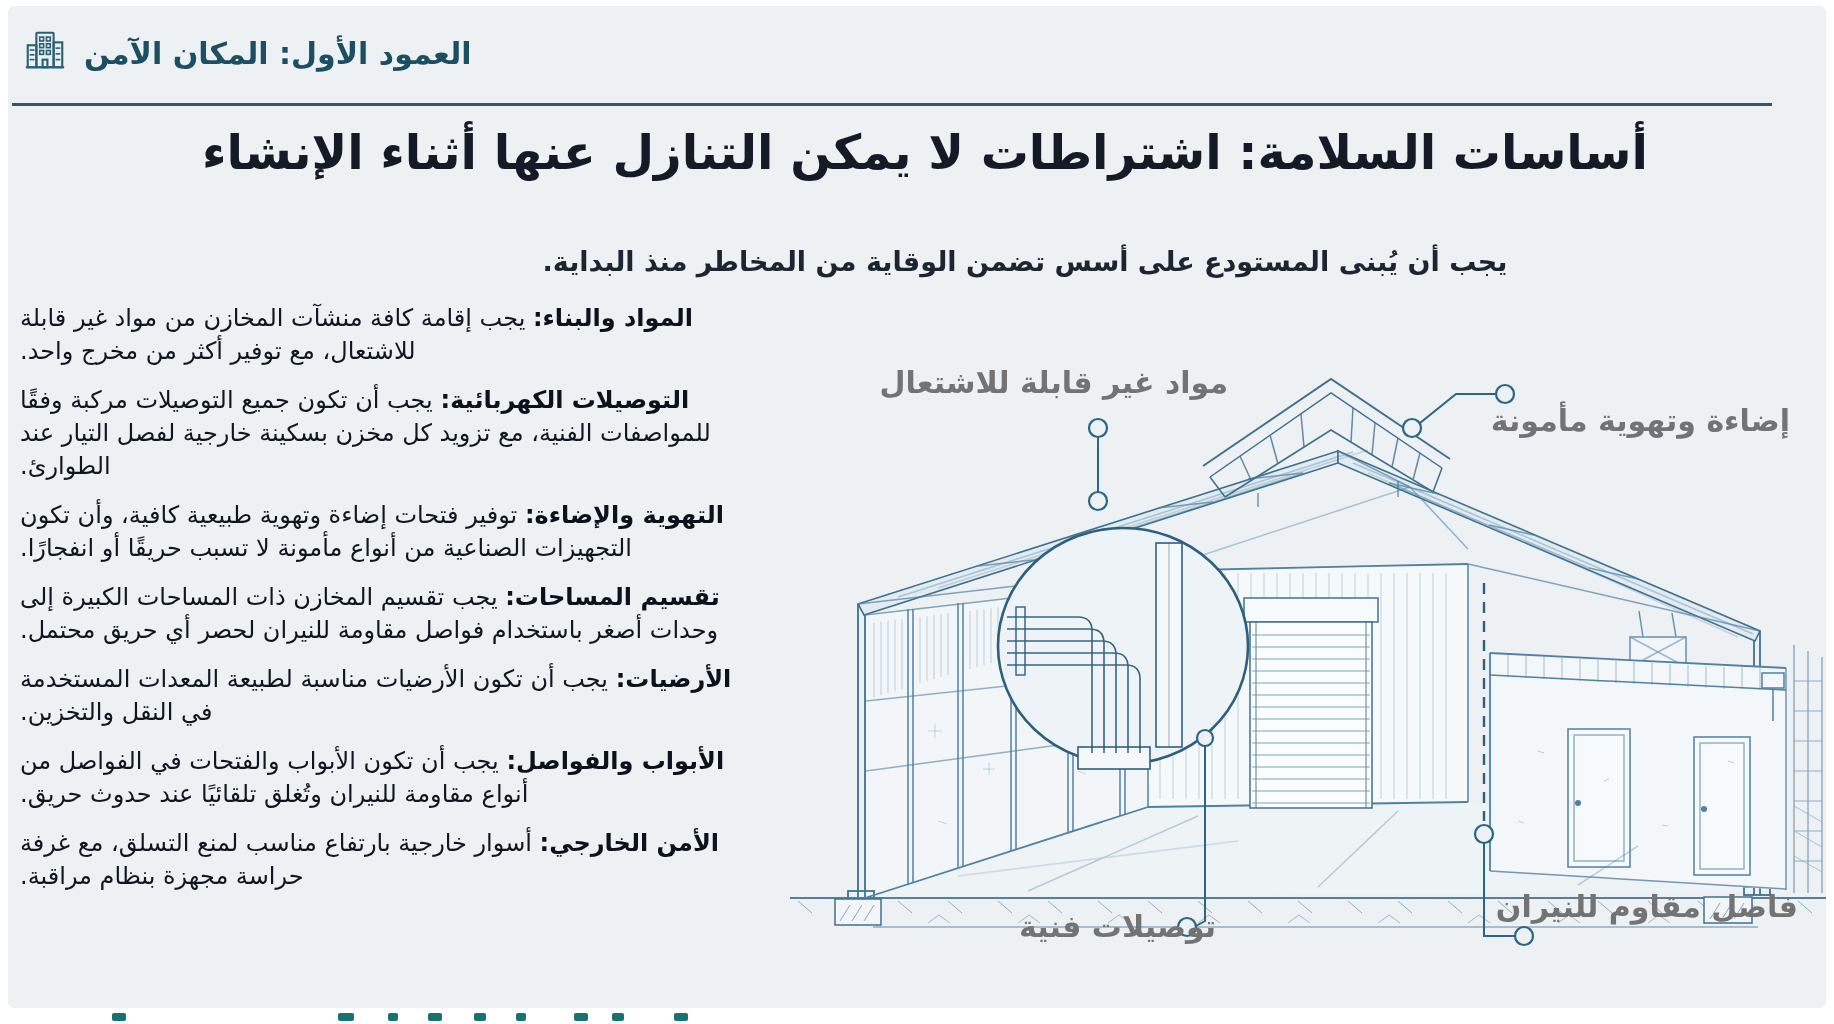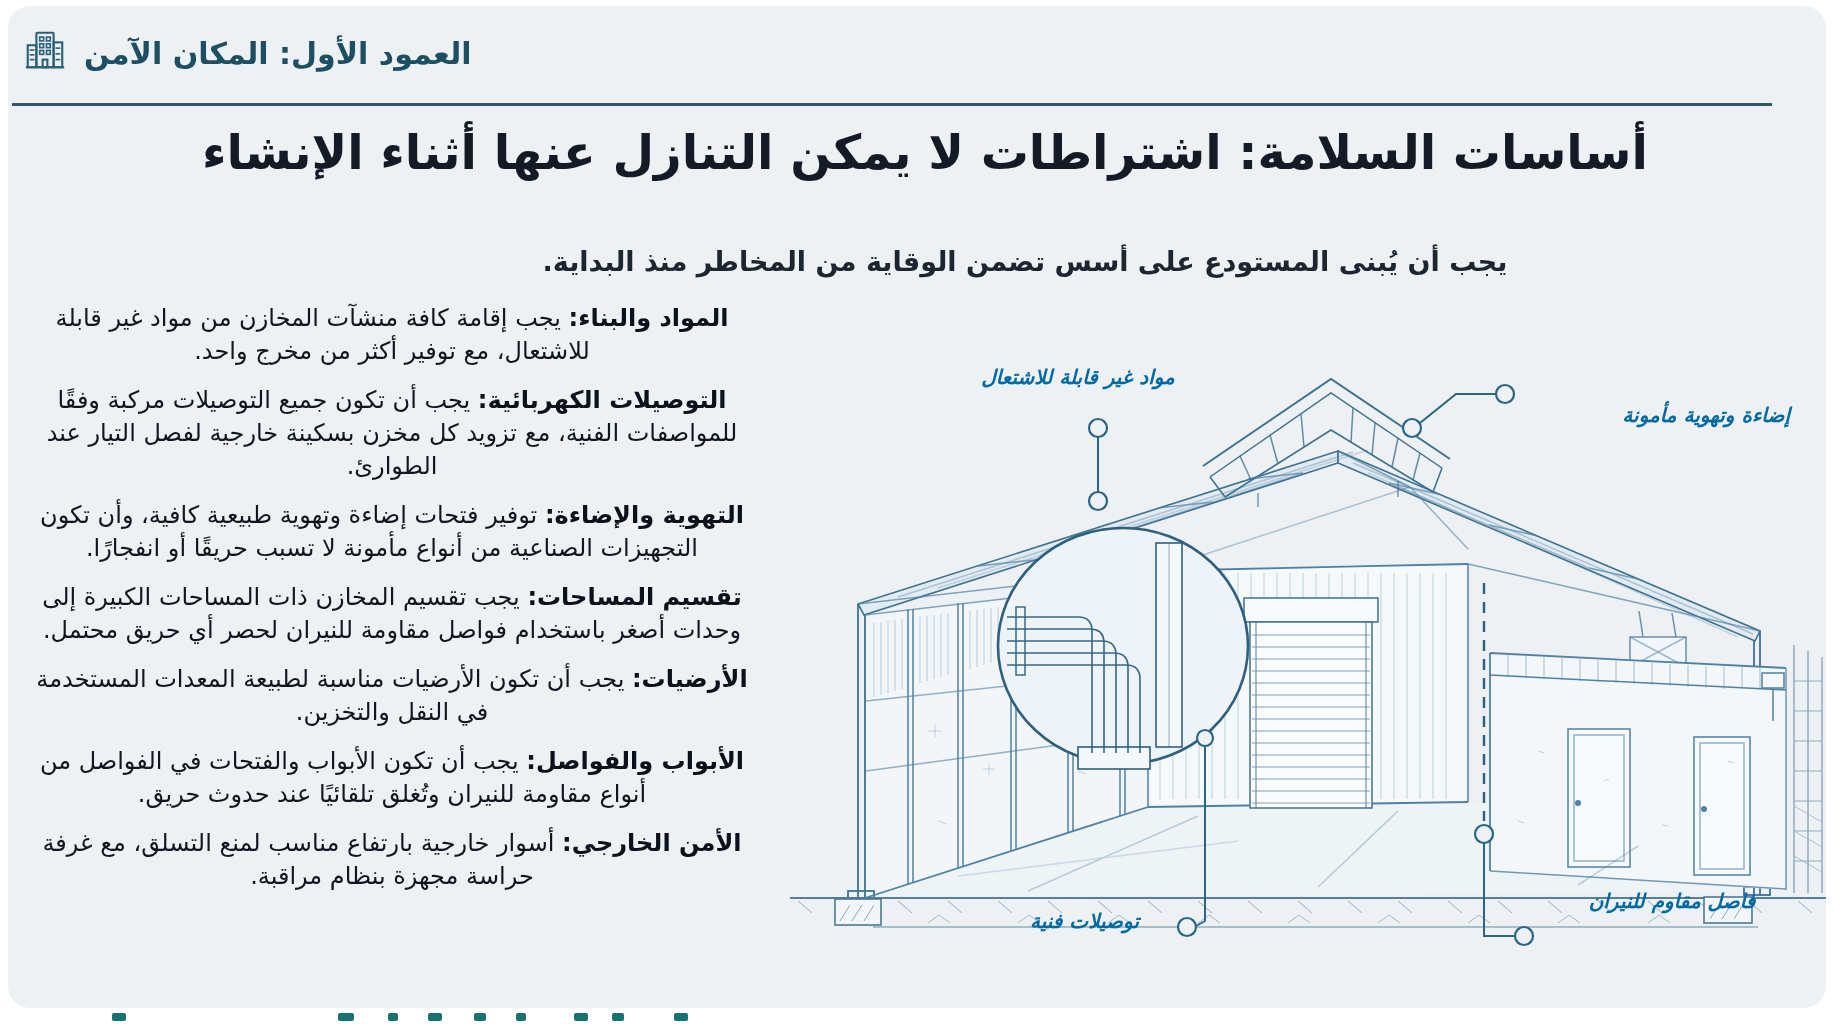--- a/index.html
+++ b/index.html
@@ -1,41 +1,41 @@
 <!DOCTYPE html>
 <html lang="ar" dir="rtl"><head>
 <meta charset="utf-8">
 <style>
   html,body{margin:0;padding:0;background:#ffffff;}
   body{width:1834px;height:1024px;overflow:hidden;
        font-family:"DejaVu Sans",sans-serif;}
   .canvas{position:relative;width:1834px;height:1024px;background:#ffffff;}
   .sheet{position:absolute;left:8px;top:6px;right:8px;bottom:16px;
-         background:#edf1f4;border-radius:22px;}
+         background:#edf1f4;border-radius:6px;}
   
   .header{position:absolute;left:14px;top:22px;display:flex;flex-direction:row;
           align-items:center;gap:16px;direction:ltr;}
   .header .ttl{direction:rtl;font-size:30px;font-weight:bold;color:#1d4f63;}
   .rule{position:absolute;left:4px;top:97px;width:1760px;height:3px;background:#32576b;}
   
   .main-title{position:absolute;left:0;top:118px;width:1834px;text-align:center;
               direction:rtl;font-size:48px;font-weight:bold;color:#151b26;letter-spacing:0;}
   .subtitle{position:absolute;left:0;top:240px;width:1834px;padding-left:200px;
             box-sizing:border-box;text-align:center;direction:rtl;
             font-size:27px;font-weight:600;color:#1d2630;}
   
   .reqs{position:absolute;left:12px;top:296px;width:744px;direction:rtl;
-        text-align:center;font-size:24px;line-height:33px;color:#10161f;}
+        text-align:left;font-size:24px;line-height:33px;color:#10161f;}
   .reqs p{margin:0 0 16px 0;}
   .reqs strong{font-weight:bold;color:#0c121b;}
   
   .diagram{position:absolute;left:770px;top:295px;width:1056px;height:715px;}
   .diagram svg{position:absolute;left:0;top:0;}
-  .dlabel{position:absolute;direction:rtl;font-size:20px;font-weight:bold;
-          color:#0369a1;white-space:nowrap;font-style:italic;}
+  .dlabel{position:absolute;direction:rtl;font-size:30px;font-weight:bold;
+          color:#737373;white-space:nowrap;}
   .dl-materials{left:150px;top:64px;width:300px;text-align:center;}
   .dl-lighting{left:740px;top:70px;width:272px;text-align:right;margin-top:32px;}
   .dl-connections{left:212px;top:608px;width:186px;text-align:left;margin-left:40px;}
   .dl-partition{left:768px;top:588px;width:252px;text-align:center;}
   
   .fmark{position:absolute;height:8px;border-radius:2px;background:#17736f;top:1013px;}
 </style>
 </head>
 <body>
 

